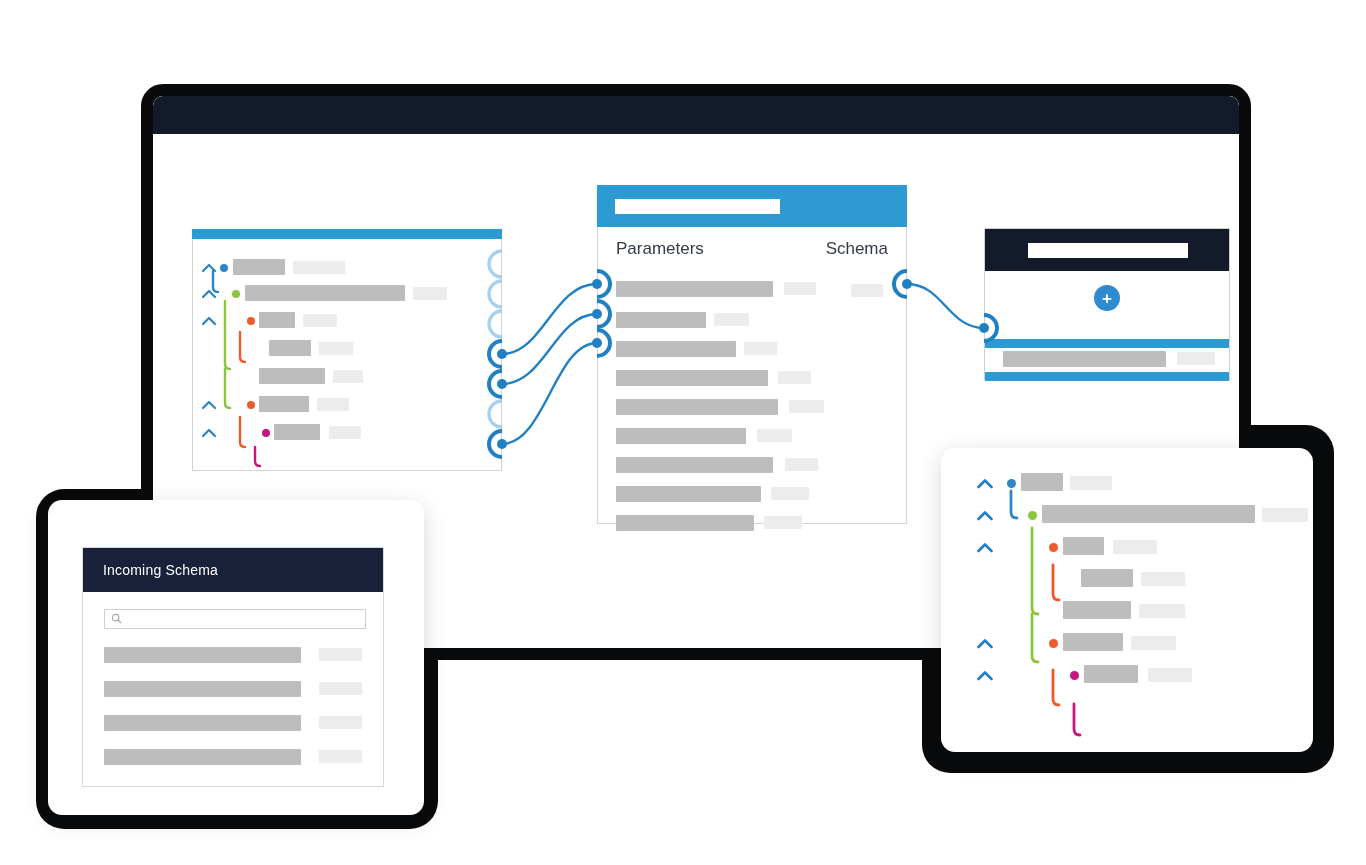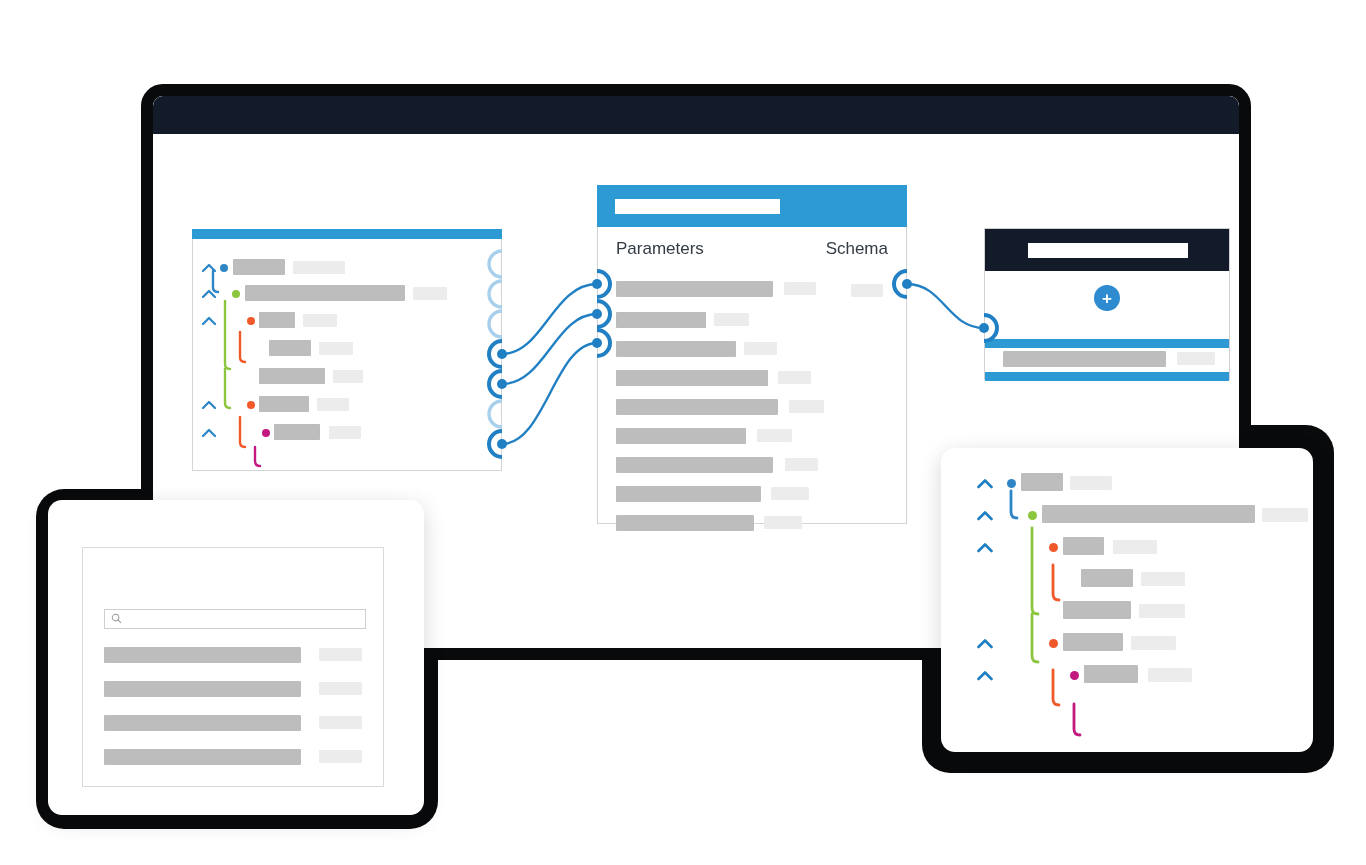--- a/index.html
+++ b/index.html
@@ -310,20 +310,23 @@
 
         <path d="M754 188 C 790 188, 795 232, 831 232" fill="none" stroke="#2180c4" stroke-width="2.4"></path>
       </svg>
 
     </div>
   </div>
 
   <div class="fcard shadowcard" style="left:48px;top:500px;width:376px;height:315px;border-radius:14px;">
 
     <div class="panel schema-card" style="position:absolute;left:34px;top:47px;width:302px;height:240px;">
+      <div class="schema-head">
+        <span class="schema-title">Incoming Schema</span>
+      </div>
 
       <div class="search-box" style="position:absolute;left:21px;top:61px;width:262px;height:20px;">
         <span class="search-ico">
           <svg width="11" height="11" viewBox="0 0 12 12">
               <circle cx="5" cy="5" r="3.6" fill="none" stroke="#9a9a9a" stroke-width="1.1"></circle>
               <path d="M7.7 7.7 L10.6 10.6" stroke="#9a9a9a" stroke-width="1.1" stroke-linecap="round"></path>
             </svg>
         </span>
       </div>
 

